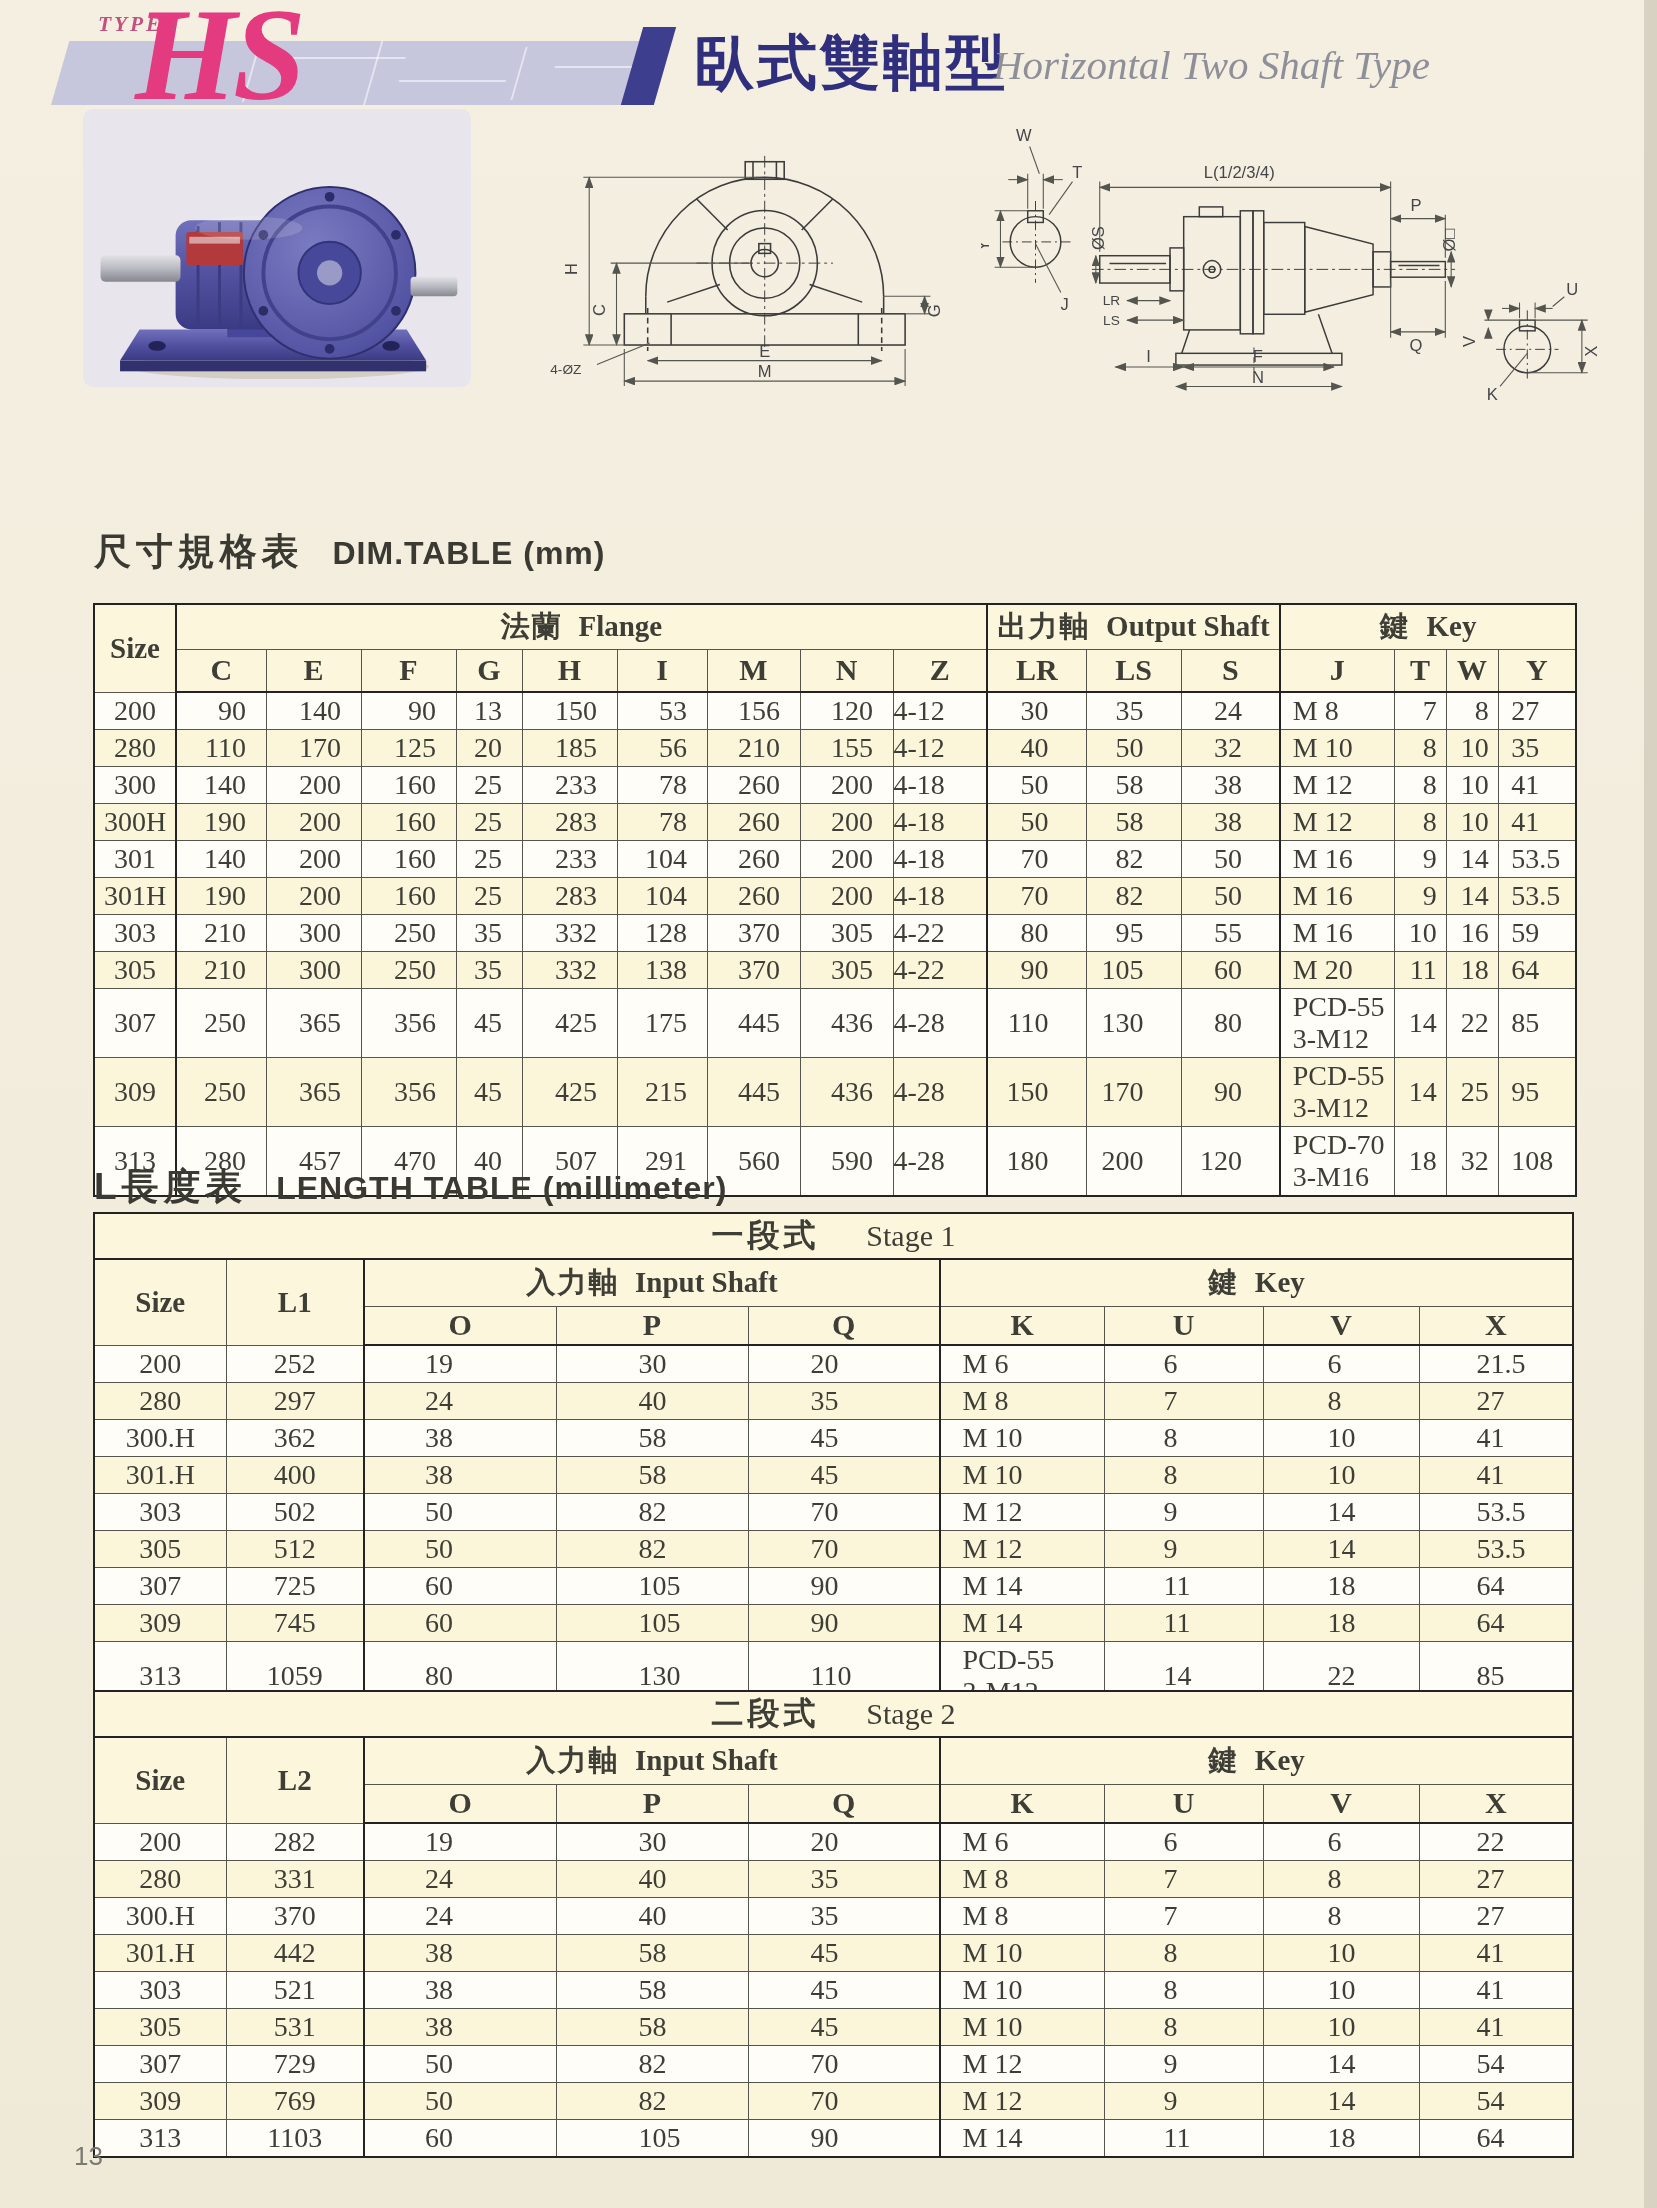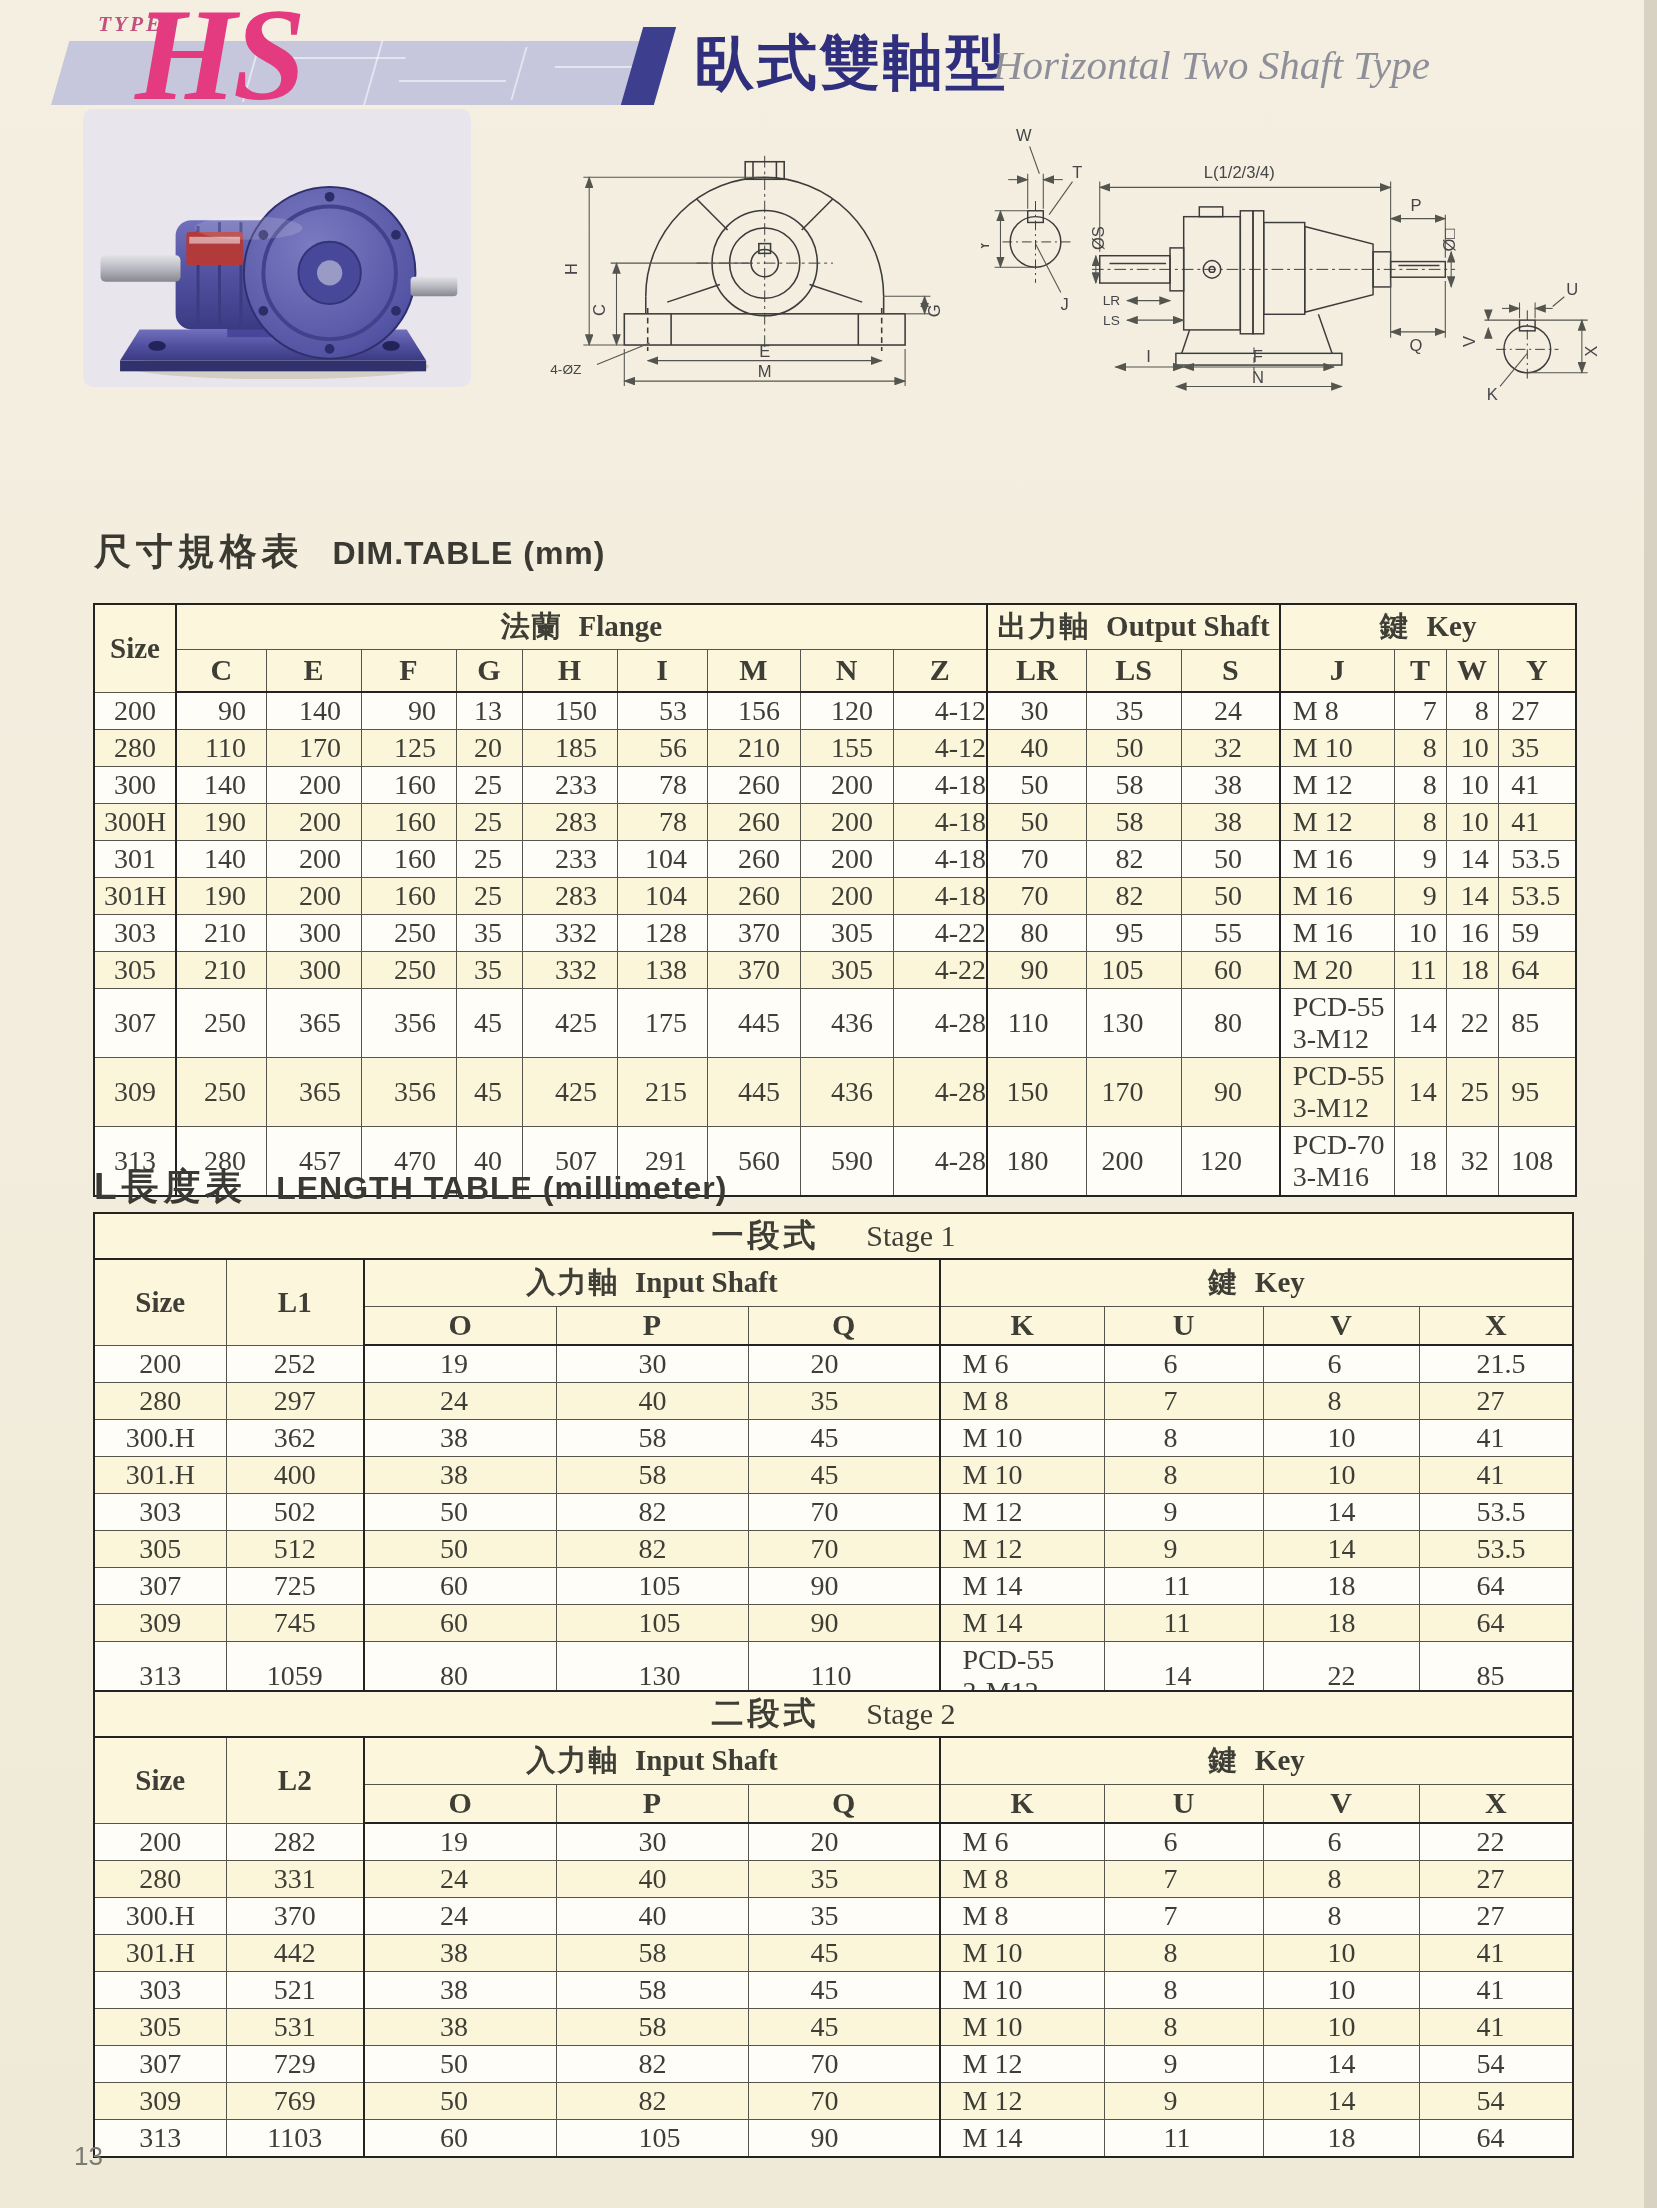--- a/index.html
+++ b/index.html
@@ -60,39 +60,39 @@
   .tbl thead tr.grp .zh { letter-spacing: 2px; margin-right: 15.6px; }
   .tbl thead tr.cols th { border-bottom: 2.9px solid #232323; }
 
   
   .dim { top: 603px; }
   .dim tbody td { height: 37px; }
   .dim td:nth-child(1) { text-align: center; }
   .dim td:nth-child(2), .dim td:nth-child(3), .dim td:nth-child(4), .dim td:nth-child(5),
   .dim td:nth-child(6), .dim td:nth-child(7), .dim td:nth-child(8), .dim td:nth-child(9)
     { text-align: right; padding-right: 19.5px; }
-  .dim td:nth-child(10) { text-align: right; margin-top: 21px; }
+  .dim td:nth-child(10) { text-align: left; margin-top: 21px; }
   .dim td:nth-child(11), .dim td:nth-child(12), .dim td:nth-child(13) { text-align: right; padding-right: 37px; }
   .dim td:nth-child(14) { text-align: left; padding-left: 11.7px; }
   .dim td:nth-child(15), .dim td:nth-child(16) { text-align: right; padding-right: 8.8px; }
   .dim td:nth-child(17) { text-align: left; padding-left: 12.7px; }
   .dim td:nth-child(2), .dim th.bL, .dim td:nth-child(11), .dim td:nth-child(14)
     { border-left: 2.4px solid #232323; }
 
   
   .stage tbody td { height: 36px; }
   .stage1 { top: 1212px; }
   .stage2 { top: 1690px; }
   .stage thead tr.band-row th { height: 45px; border-bottom: 2.4px solid #232323; }
   .stage .band-zh { font-size: 32px; font-weight: bold; letter-spacing: 3.9px; margin-right: 47px; }
   .stage .band-en { font-size: 30px; font-weight: 500; }
   .stage thead tr.grp th { height: 47px; }
   .stage thead tr.cols th { height: 39px; }
   .stage td:nth-child(1), .stage td:nth-child(2) { text-align: center; }
-  .stage td:nth-child(3) { text-align: left; padding-left: 75px; }
+  .stage td:nth-child(3) { text-align: left; padding-left: 60px; }
   .stage td:nth-child(4) { text-align: left; padding-left: 82px; }
   .stage td:nth-child(5) { text-align: left; padding-left: 62px; }
   .stage td:nth-child(6) { text-align: left; padding-left: 21.5px; }
   .stage td:nth-child(7) { text-align: left; padding-left: 59px; }
   .stage td:nth-child(8) { text-align: left; padding-left: 64px; }
   .stage td:nth-child(9) { text-align: left; padding-left: 57px; }
   .stage td:nth-child(3), .stage th.bL, .stage td:nth-child(6) { border-left: 2.4px solid #232323; margin-top: 21px; }
 
   .pageno { position: absolute; left: 74px; top: 2141px; font-family: "Liberation Sans", sans-serif; font-size: 26px; color: #7a7a72; }
 </style>

